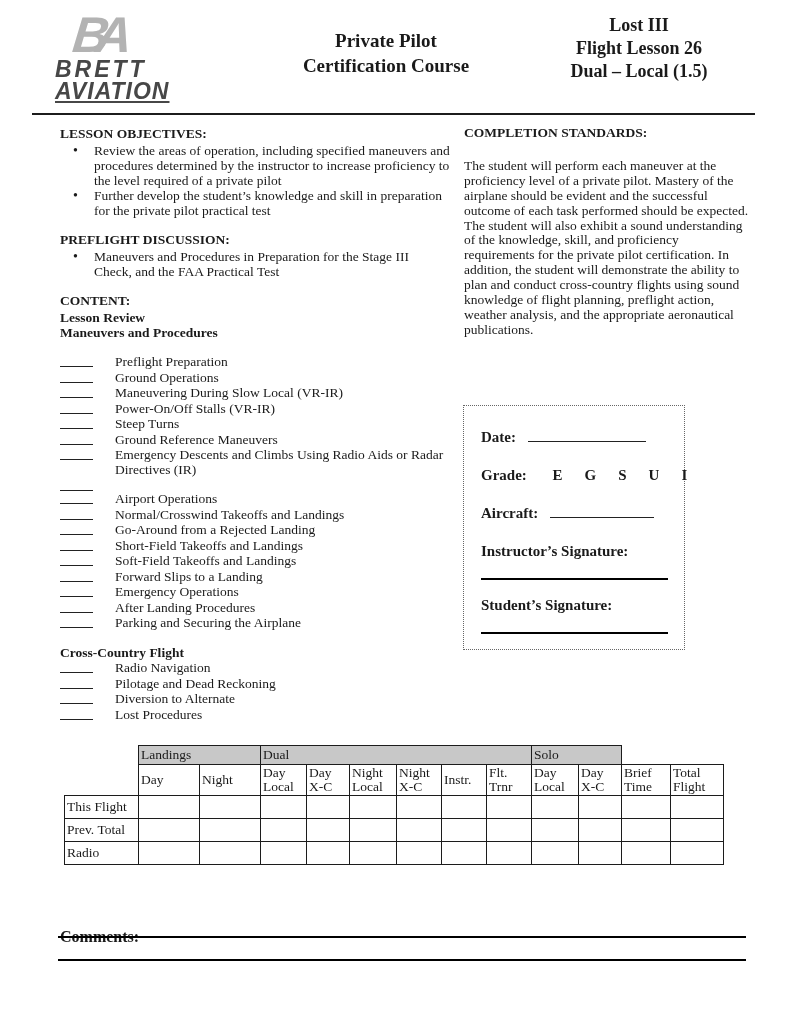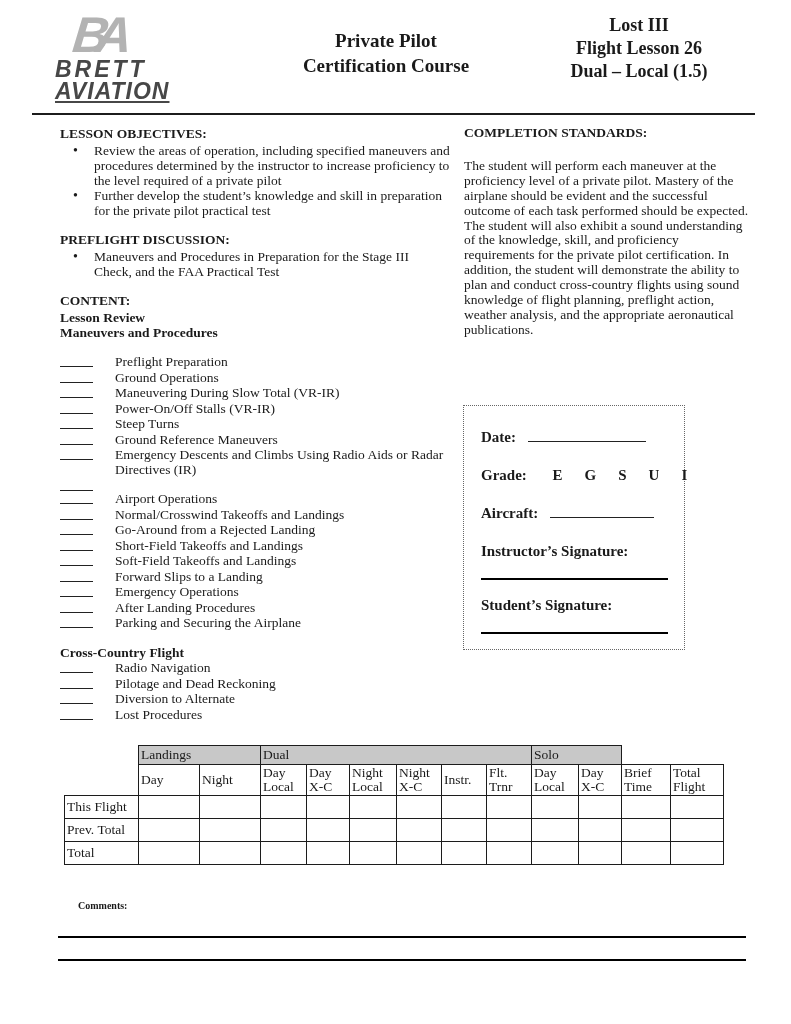--- a/index.html
+++ b/index.html
@@ -72,21 +72,21 @@
     font-size:13.5px;table-layout:fixed;
   }
   .time-table td{border:1px solid #1c1c1c;text-align:left;vertical-align:middle;padding:1px 2px;box-sizing:border-box;}
   .time-table td.nob{border:none;background:#fff;}
   .time-table .ghead{background:var(--table-header-fill,#c8c8c8);height:18px;}
   .time-table .chead{height:30px;line-height:14px;}
   .time-table .rowlabel{height:23px;}
   .time-table .cell{height:23px;}
 
   
-  .comments-label{position:absolute;left:60px;top:900px;font-weight:bold;font-size:10px;margin-left:18px;}
+  .comments-label{position:absolute;left:60px;top:928px;font-weight:bold;font-size:16px;}
   .comment-line{position:absolute;left:58px;width:688px;border-top:2.6px solid #000;}
   .cl1{top:936px;}
   .cl2{top:959px;}
 </style>
 </head>
 <body>
 
 <div class="page">
 
   <div class="logo">
@@ -143,21 +143,21 @@
           <span class="chk-text">Preflight Preparation</span>
         </div>
 
         <div class="chk-row">
           <span class="chk-blank"></span>
           <span class="chk-text">Ground Operations</span>
         </div>
 
         <div class="chk-row">
           <span class="chk-blank"></span>
-          <span class="chk-text">Maneuvering During Slow Total (VR-IR)</span>
+          <span class="chk-text">Maneuvering During Slow Local (VR-IR)</span>
         </div>
 
         <div class="chk-row">
           <span class="chk-blank"></span>
           <span class="chk-text">Power-On/Off Stalls (VR-IR)</span>
         </div>
 
         <div class="chk-row">
           <span class="chk-blank"></span>
           <span class="chk-text">Steep Turns</span>
@@ -341,21 +341,21 @@
           <td class="cell"></td>
           <td class="cell"></td>
           <td class="cell"></td>
           <td class="cell"></td>
           <td class="cell"></td>
           <td class="cell"></td>
           <td class="cell"></td>
         </tr>
 
         <tr>
-          <td class="rowlabel">Total</td>
+          <td class="rowlabel">Radio</td>
           <td class="cell"></td>
           <td class="cell"></td>
           <td class="cell"></td>
           <td class="cell"></td>
           <td class="cell"></td>
           <td class="cell"></td>
           <td class="cell"></td>
           <td class="cell"></td>
           <td class="cell"></td>
           <td class="cell"></td>

